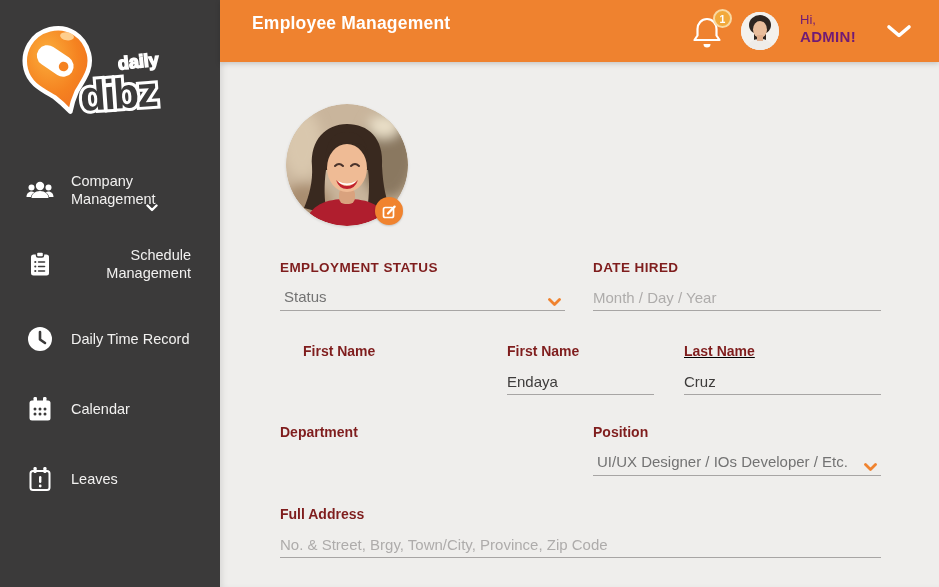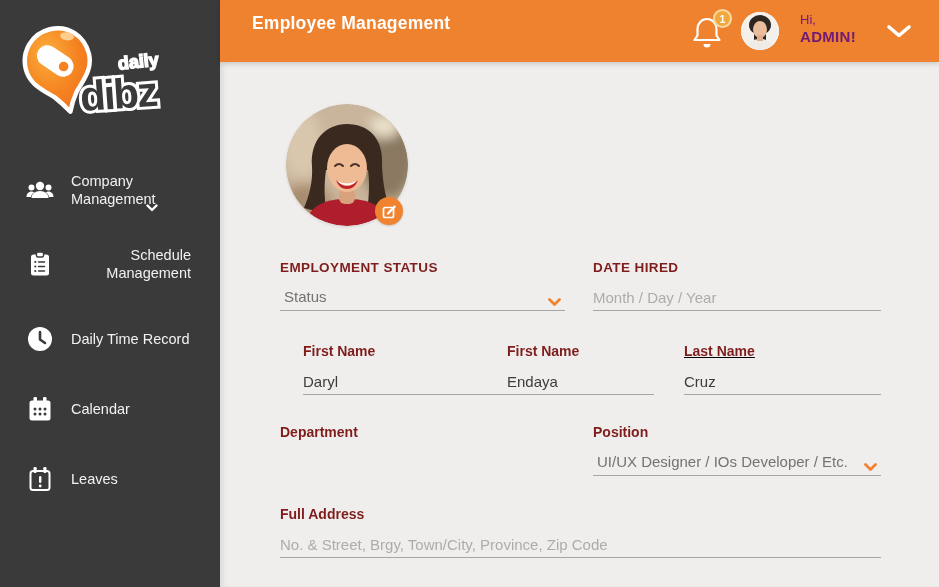--- a/index.html
+++ b/index.html
@@ -265,23 +265,20 @@
 
     <div class="field f-dh">
       <div class="field-label lbl-caps">DATE HIRED</div>
       <div class="field-control">
         <input type="text" placeholder="Month / Day / Year" style="">
       </div>
     </div>
 
     <div class="field f-fn">
       <div class="field-label lbl-reg">First Name</div>
-      <div class="field-control">
-        <input type="text" value="Daryl" style="">
-      </div>
     </div>
 
     <div class="field f-mn">
       <div class="field-label lbl-reg">First Name</div>
       <div class="field-control">
         <input type="text" value="Endaya" style="">
       </div>
     </div>
 
     <div class="field f-ln">

